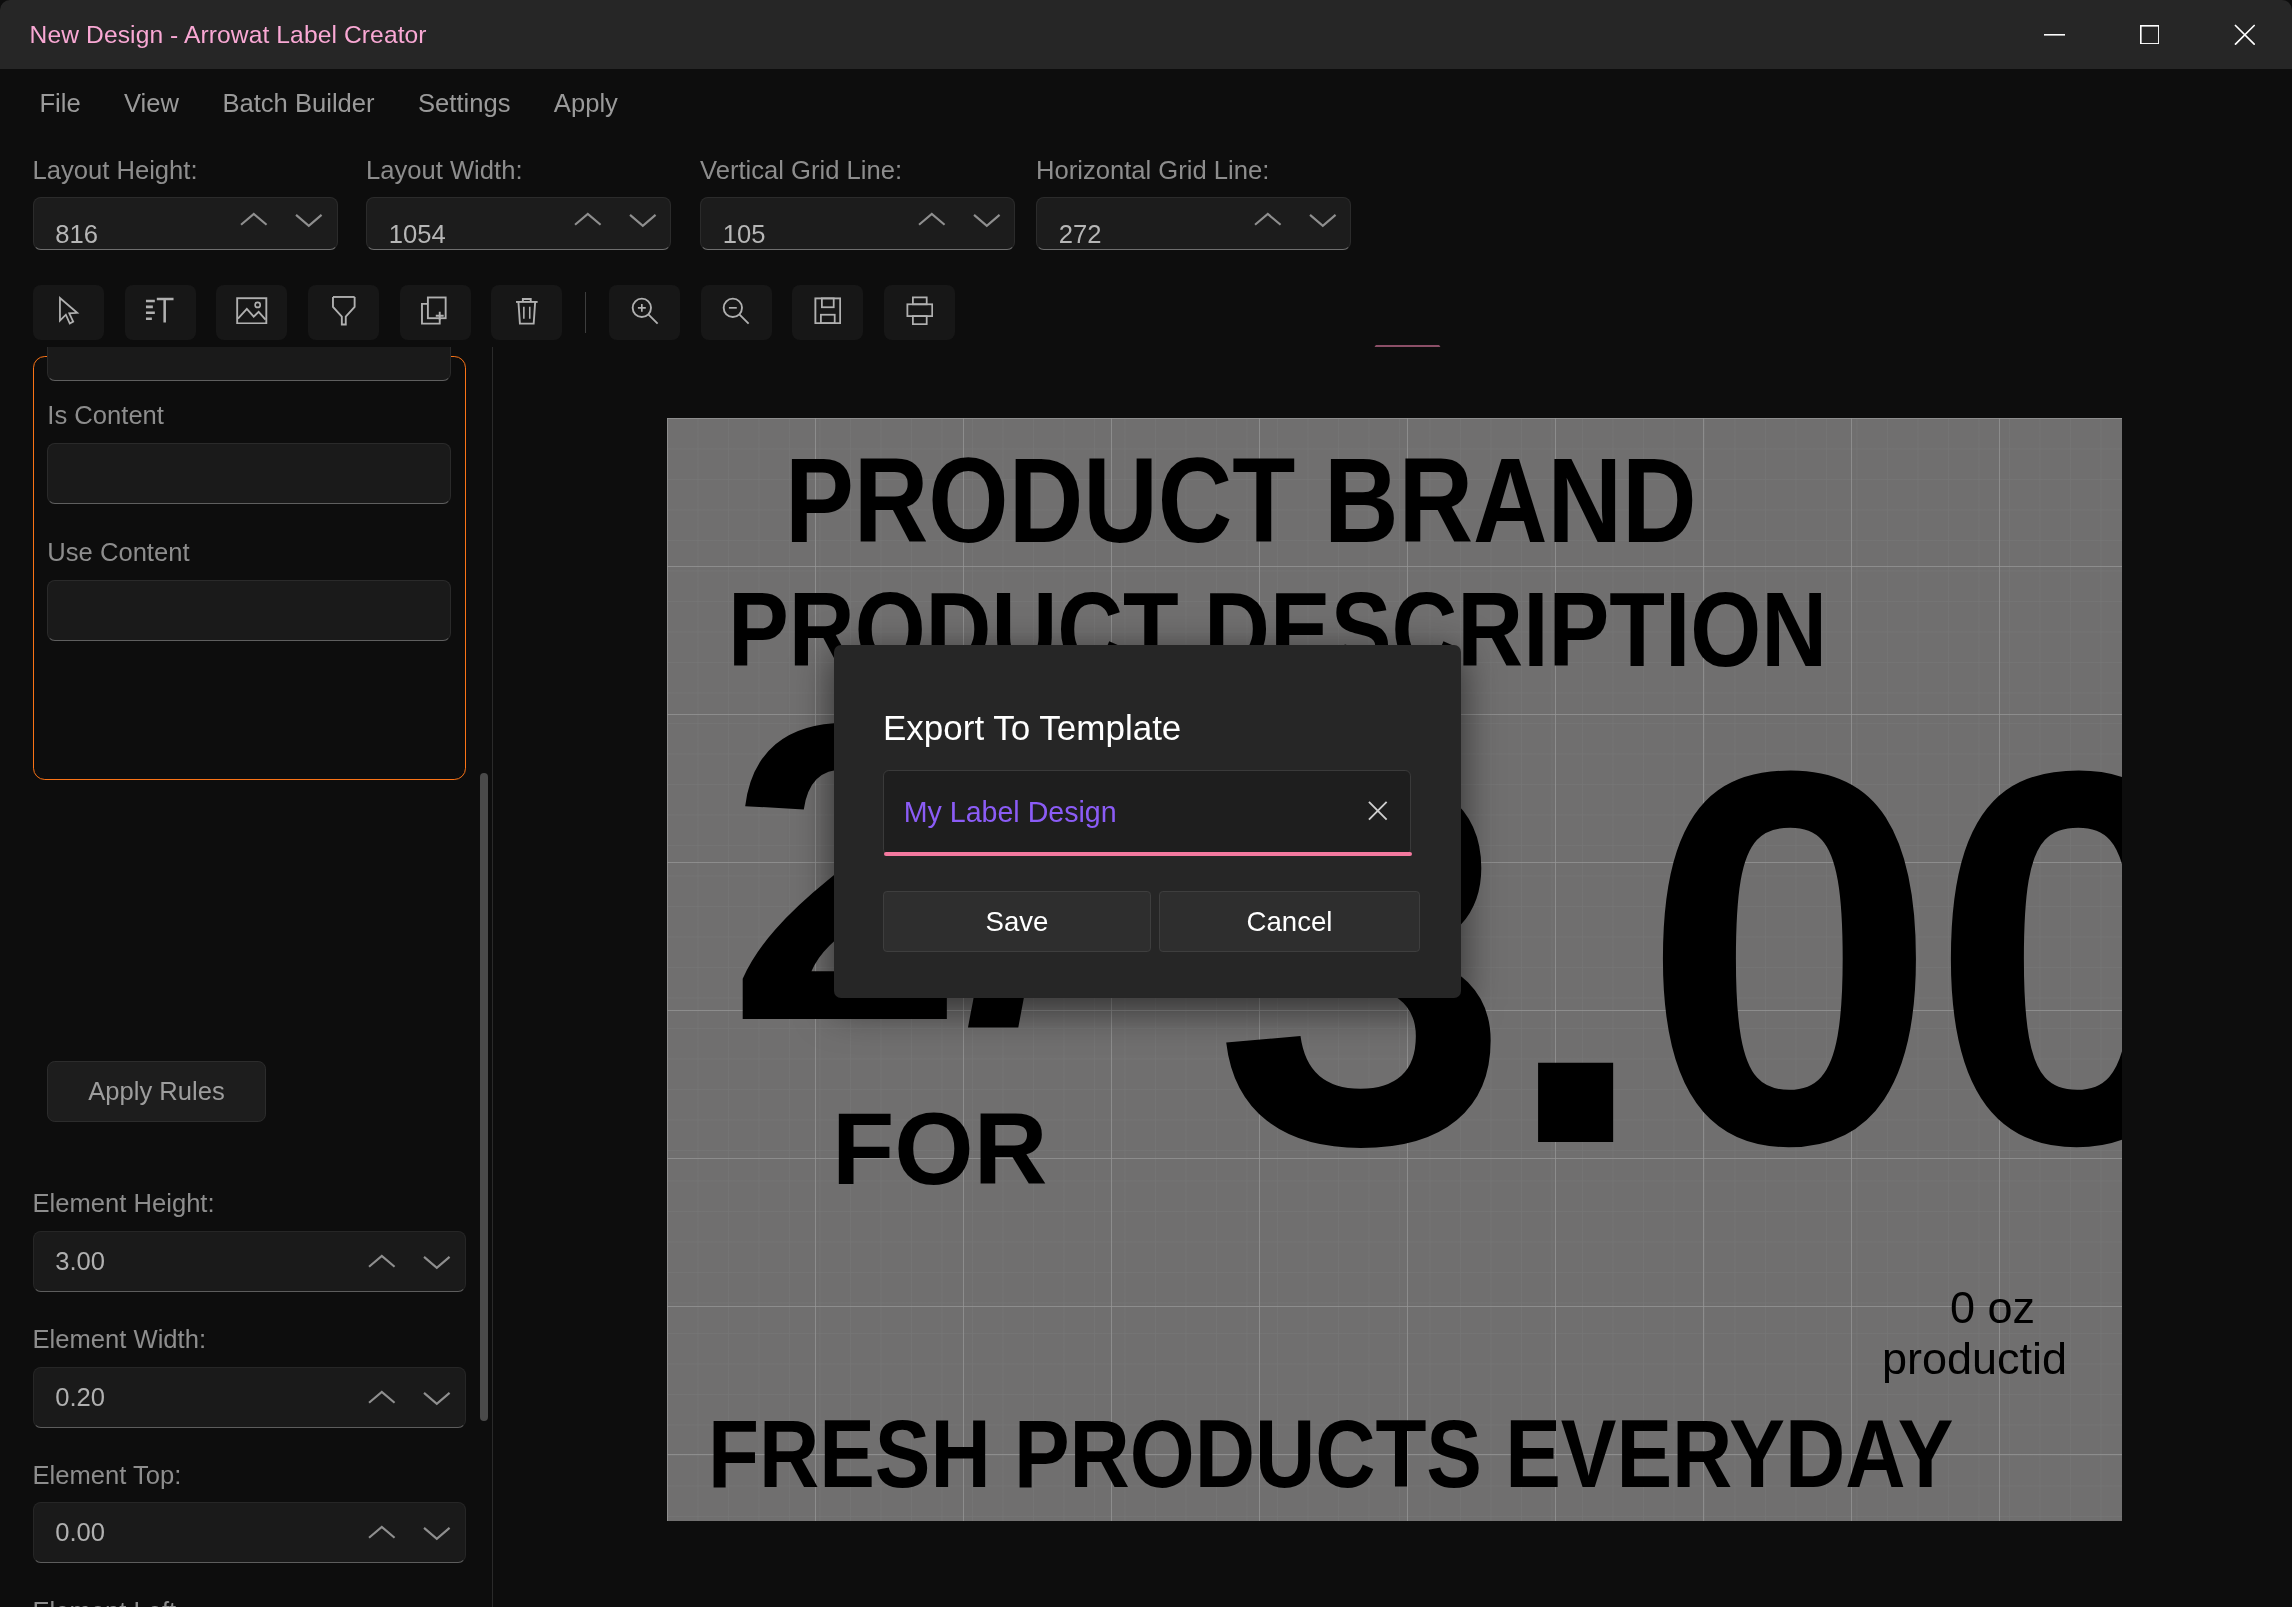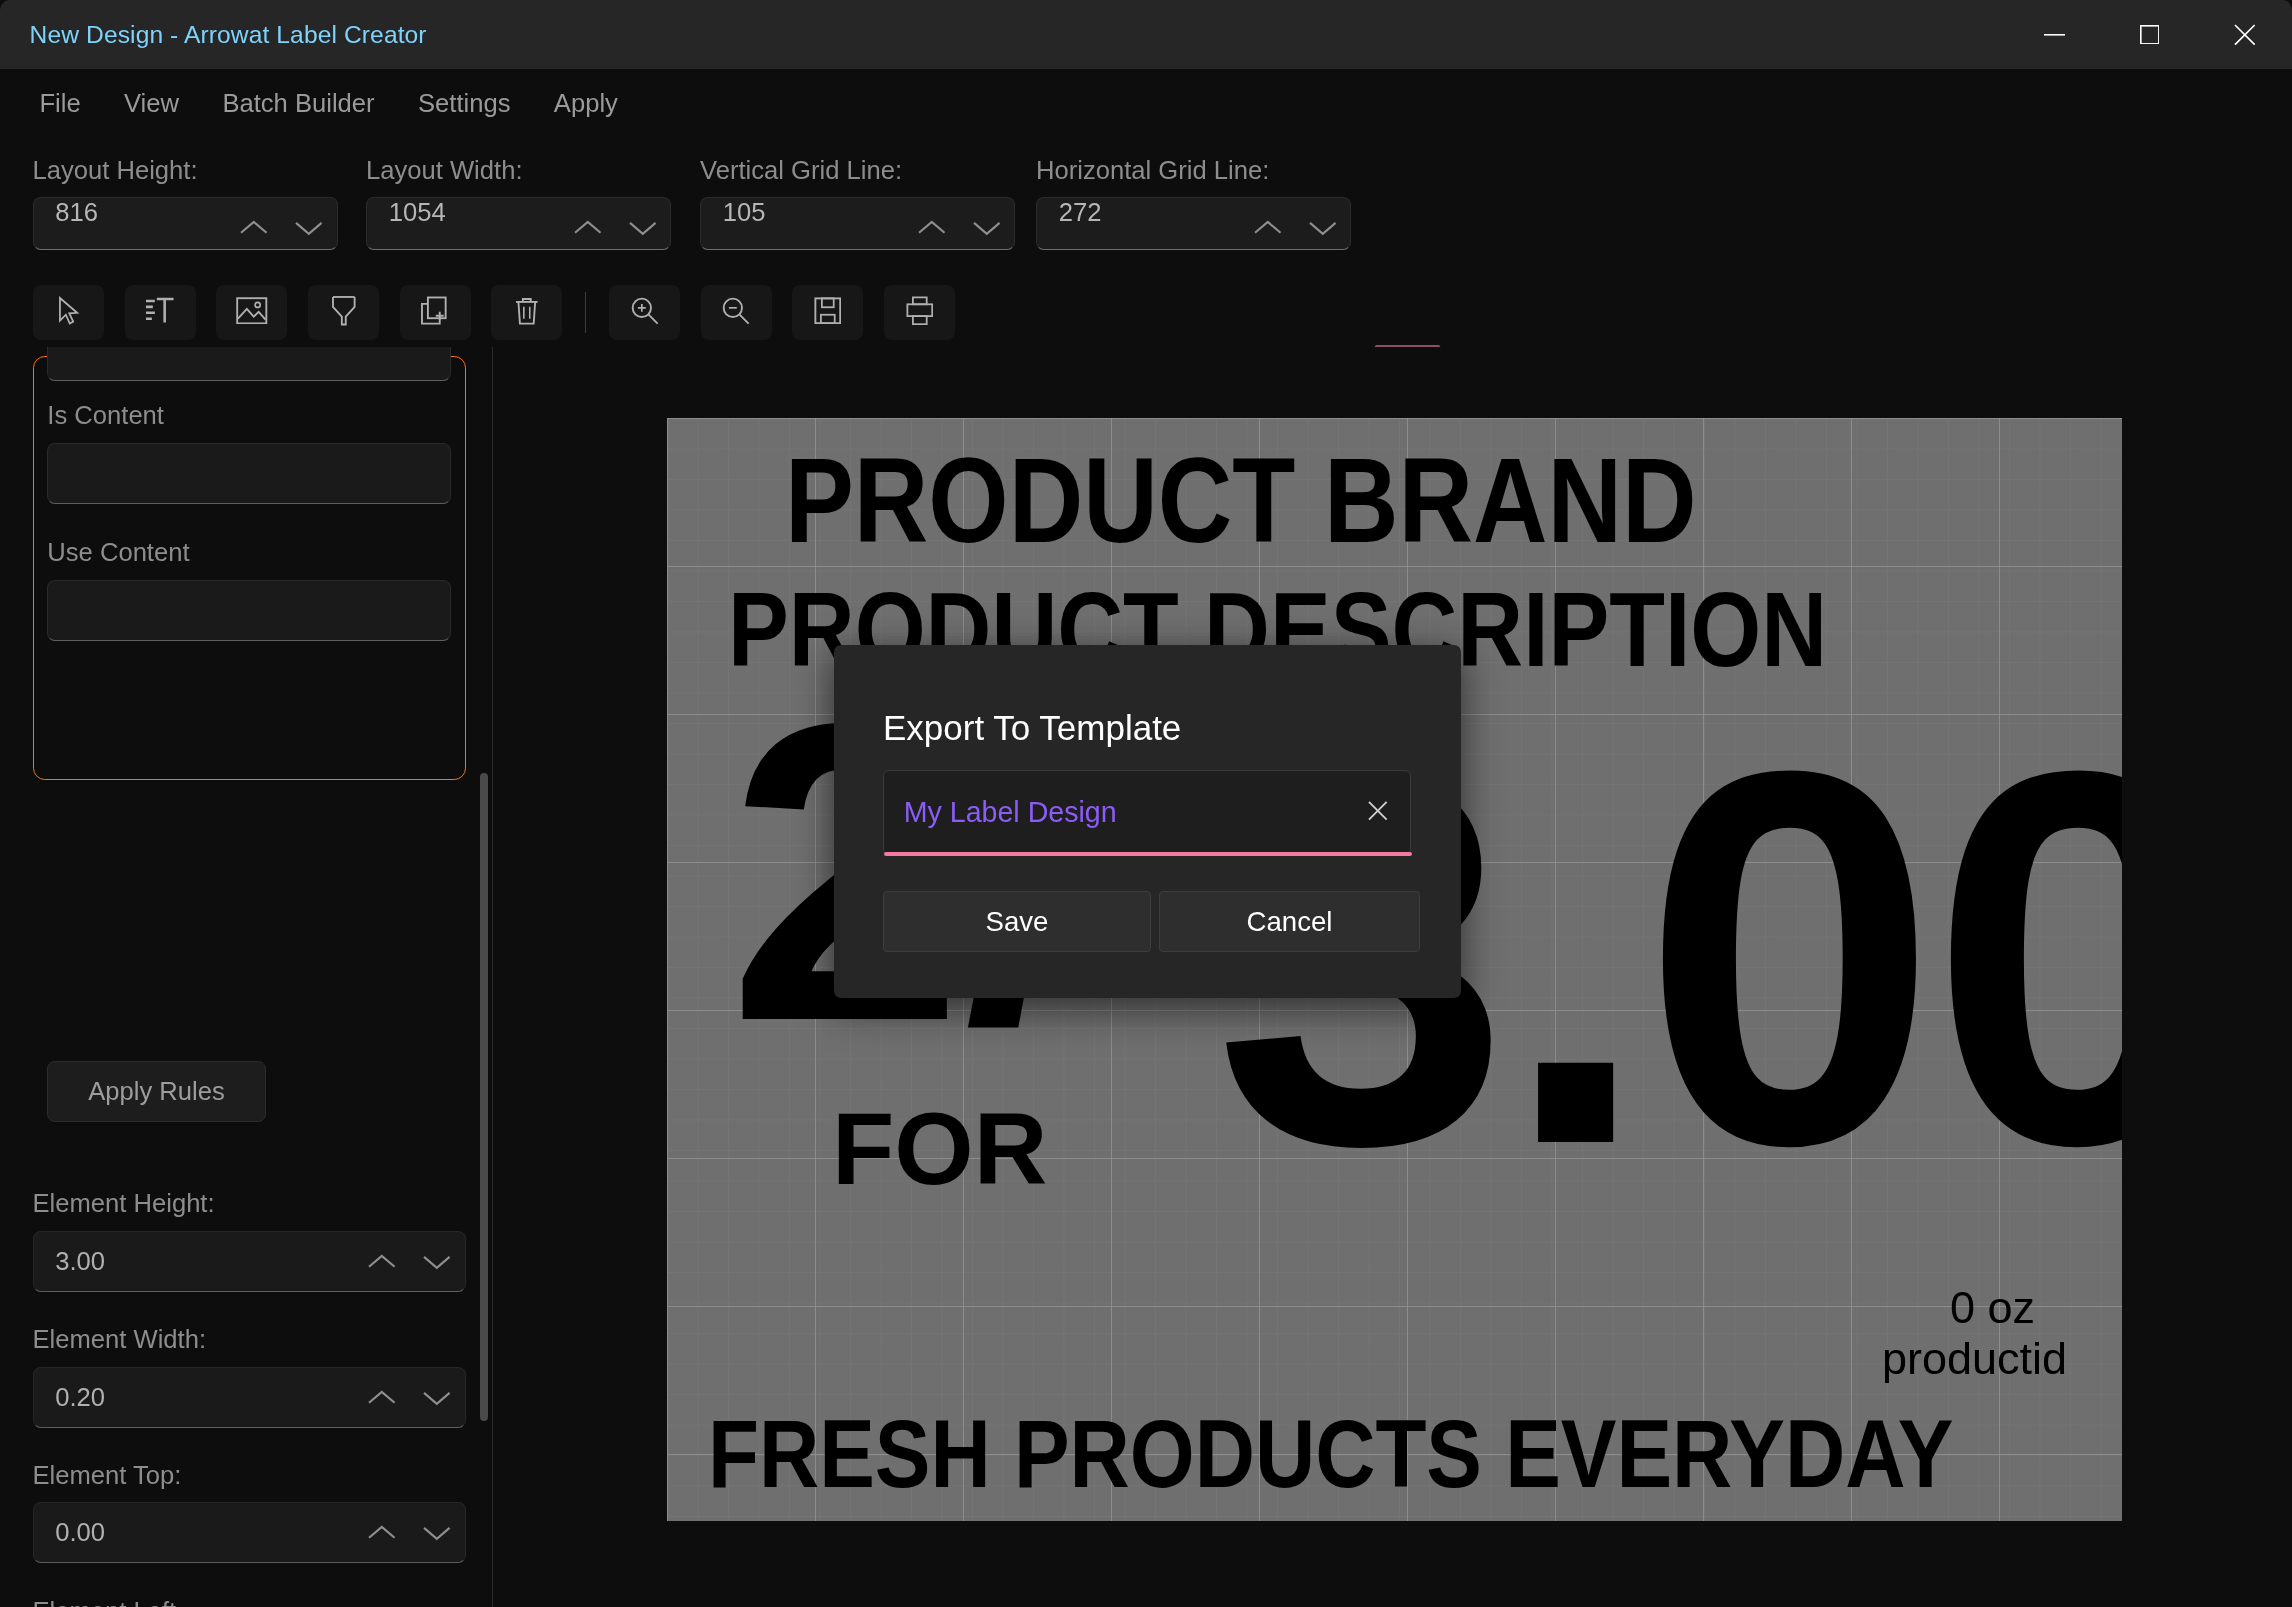--- a/index.html
+++ b/index.html
@@ -28,21 +28,21 @@
     width: 2292px;
     height: 69px;
     background: #262626;
     display: flex;
     align-items: center;
     border-top-left-radius: 9.9px;
     border-top-right-radius: 9.9px;
   }
   .title-text {
     margin-left: 29.6px;
-    color: #7dd3fc;
+    color: #f9a8d4;
     font-size: 24.6px;
     letter-spacing: 0.1px;
     white-space: nowrap;
   }
   .win-controls {
     position: absolute;
     right: 0; top: 0;
     height: 69px;
     display: flex;
   }
@@ -94,21 +94,21 @@
     display: block;
   }
   .spin-box {
     position: relative;
     height: 53px;
     background: #1c1c1c;
     border: 1px solid #2b2b2b;
     border-bottom: 1px solid #6e6e6e;
     border-radius: 7.9px;
     display: flex;
-    align-items: flex-start;
+    align-items: flex-end;
   }
   .spin-value {
     color: #b6b6b6;
     font-size: 25.6px;
     padding-left: 21.7px;
     flex: 1;
     white-space: nowrap;
   }
   .chev {
     width: 55px;

